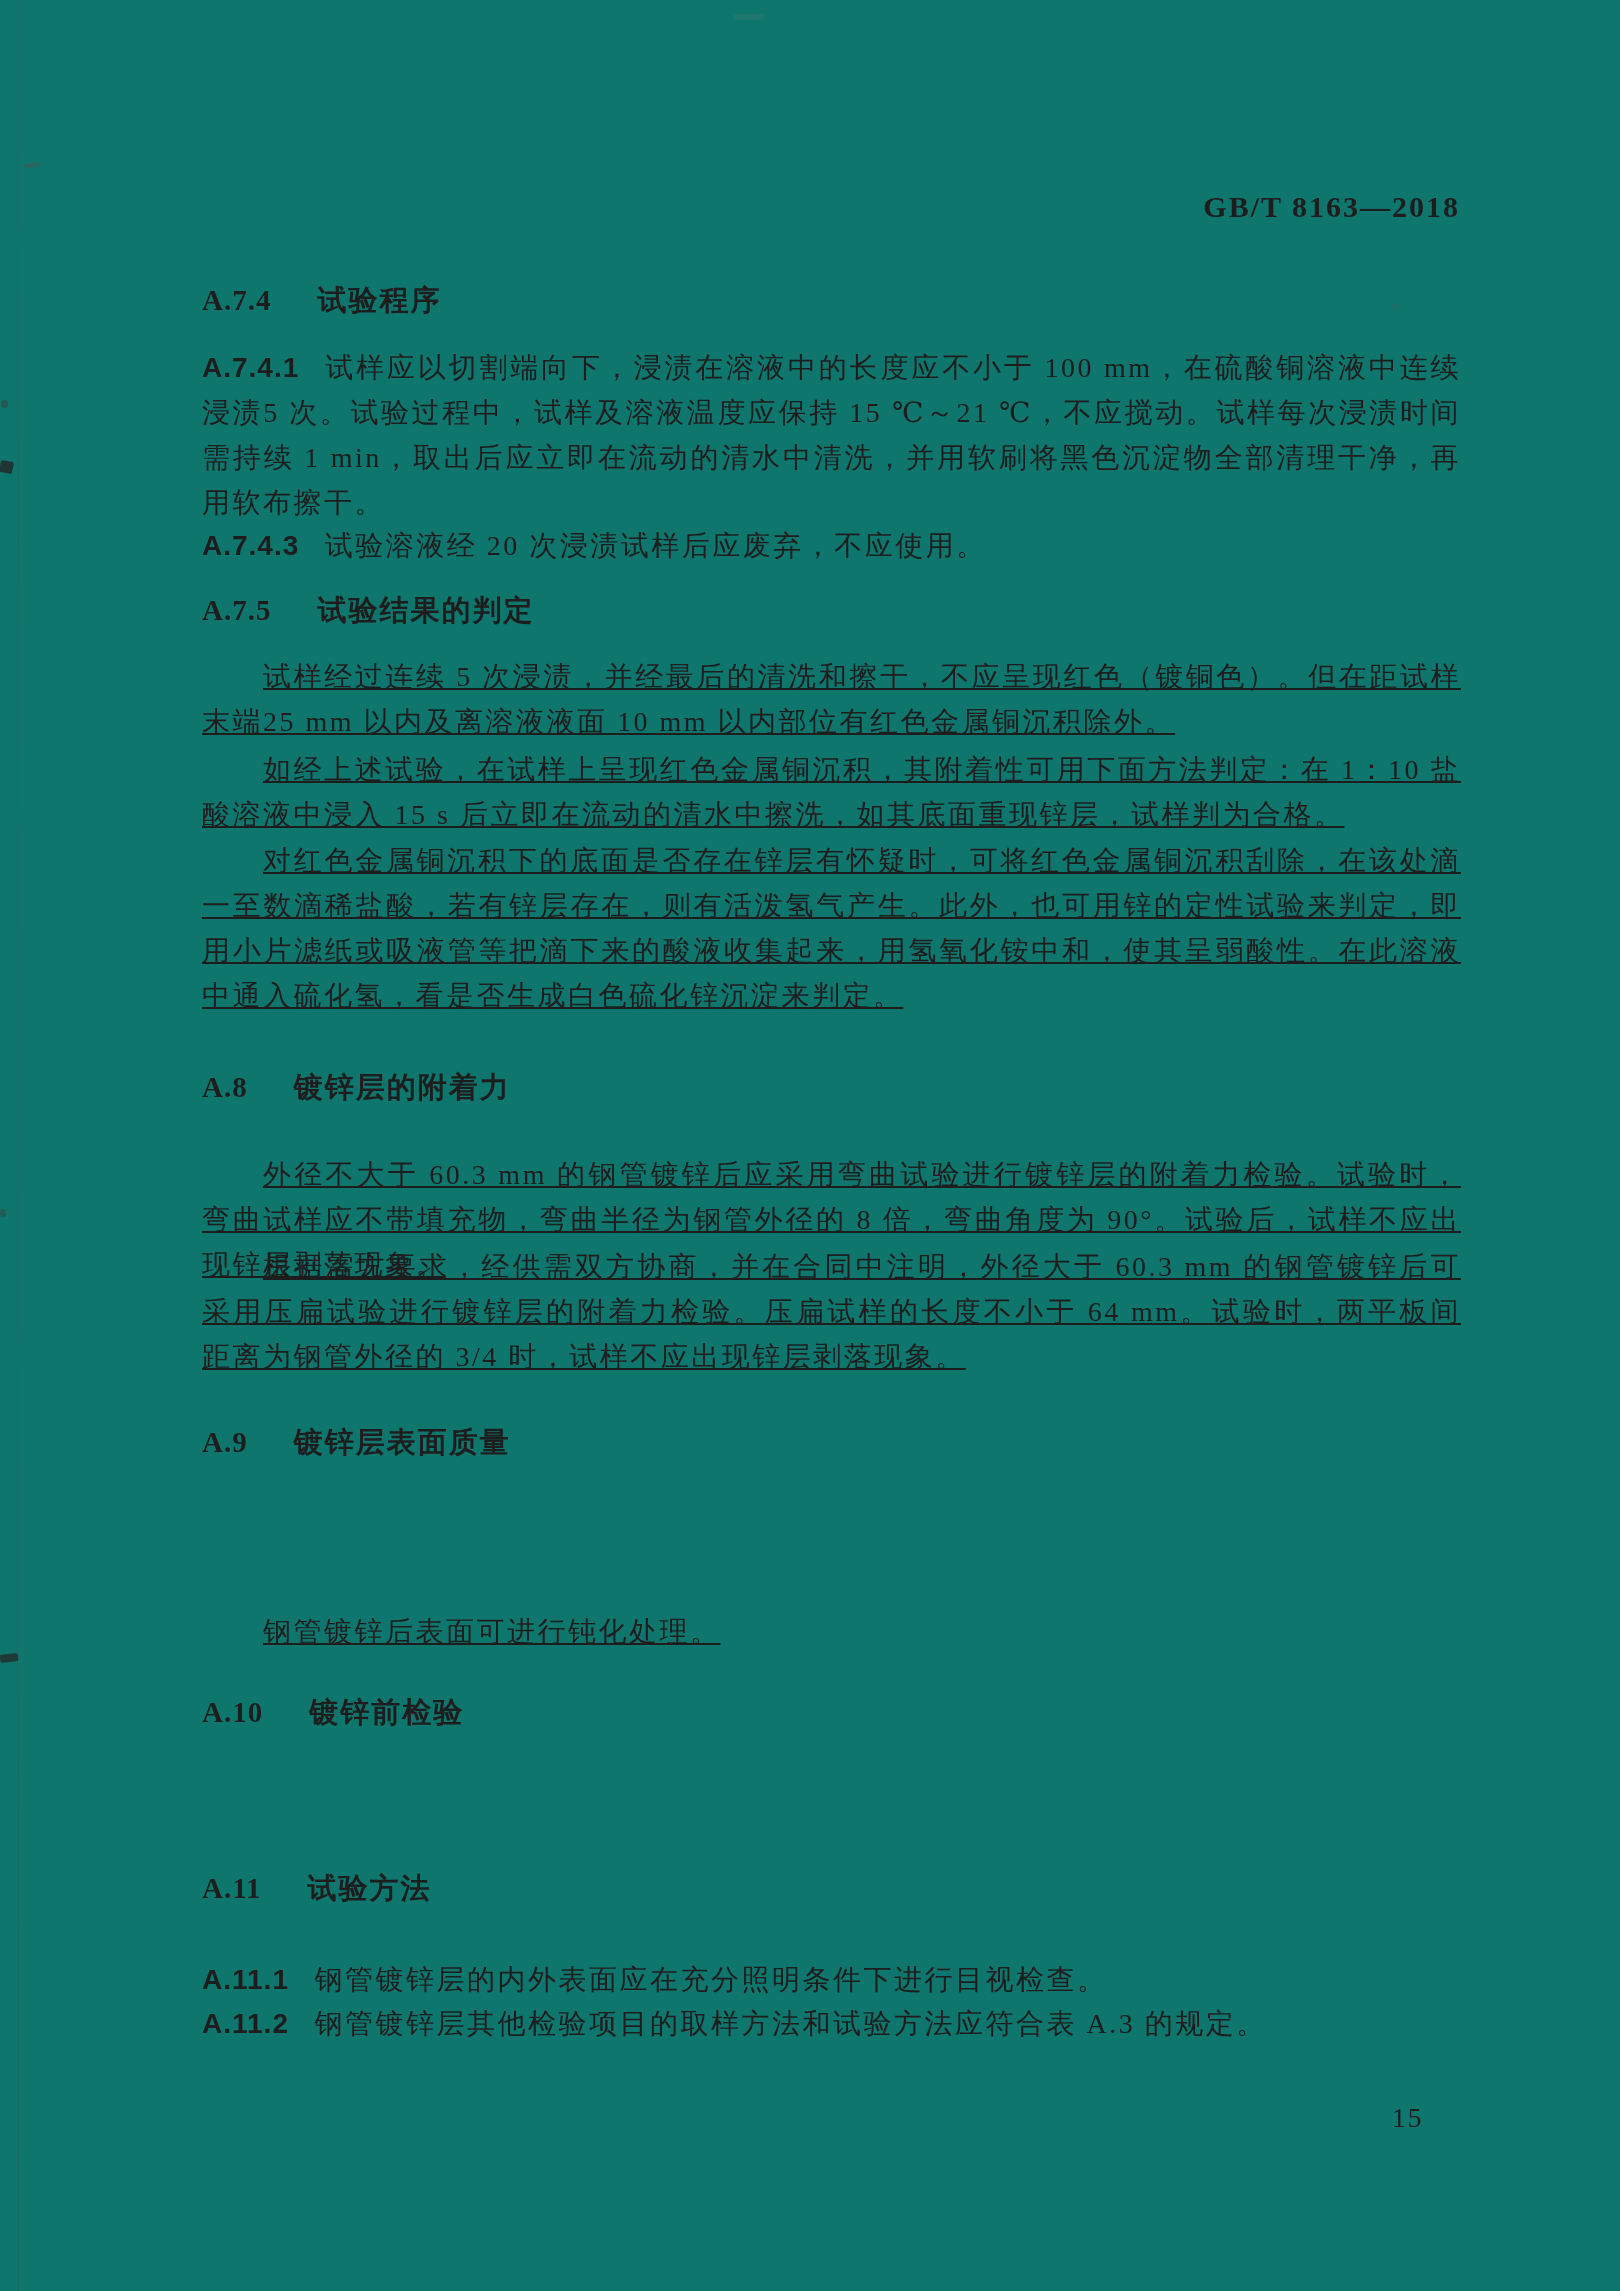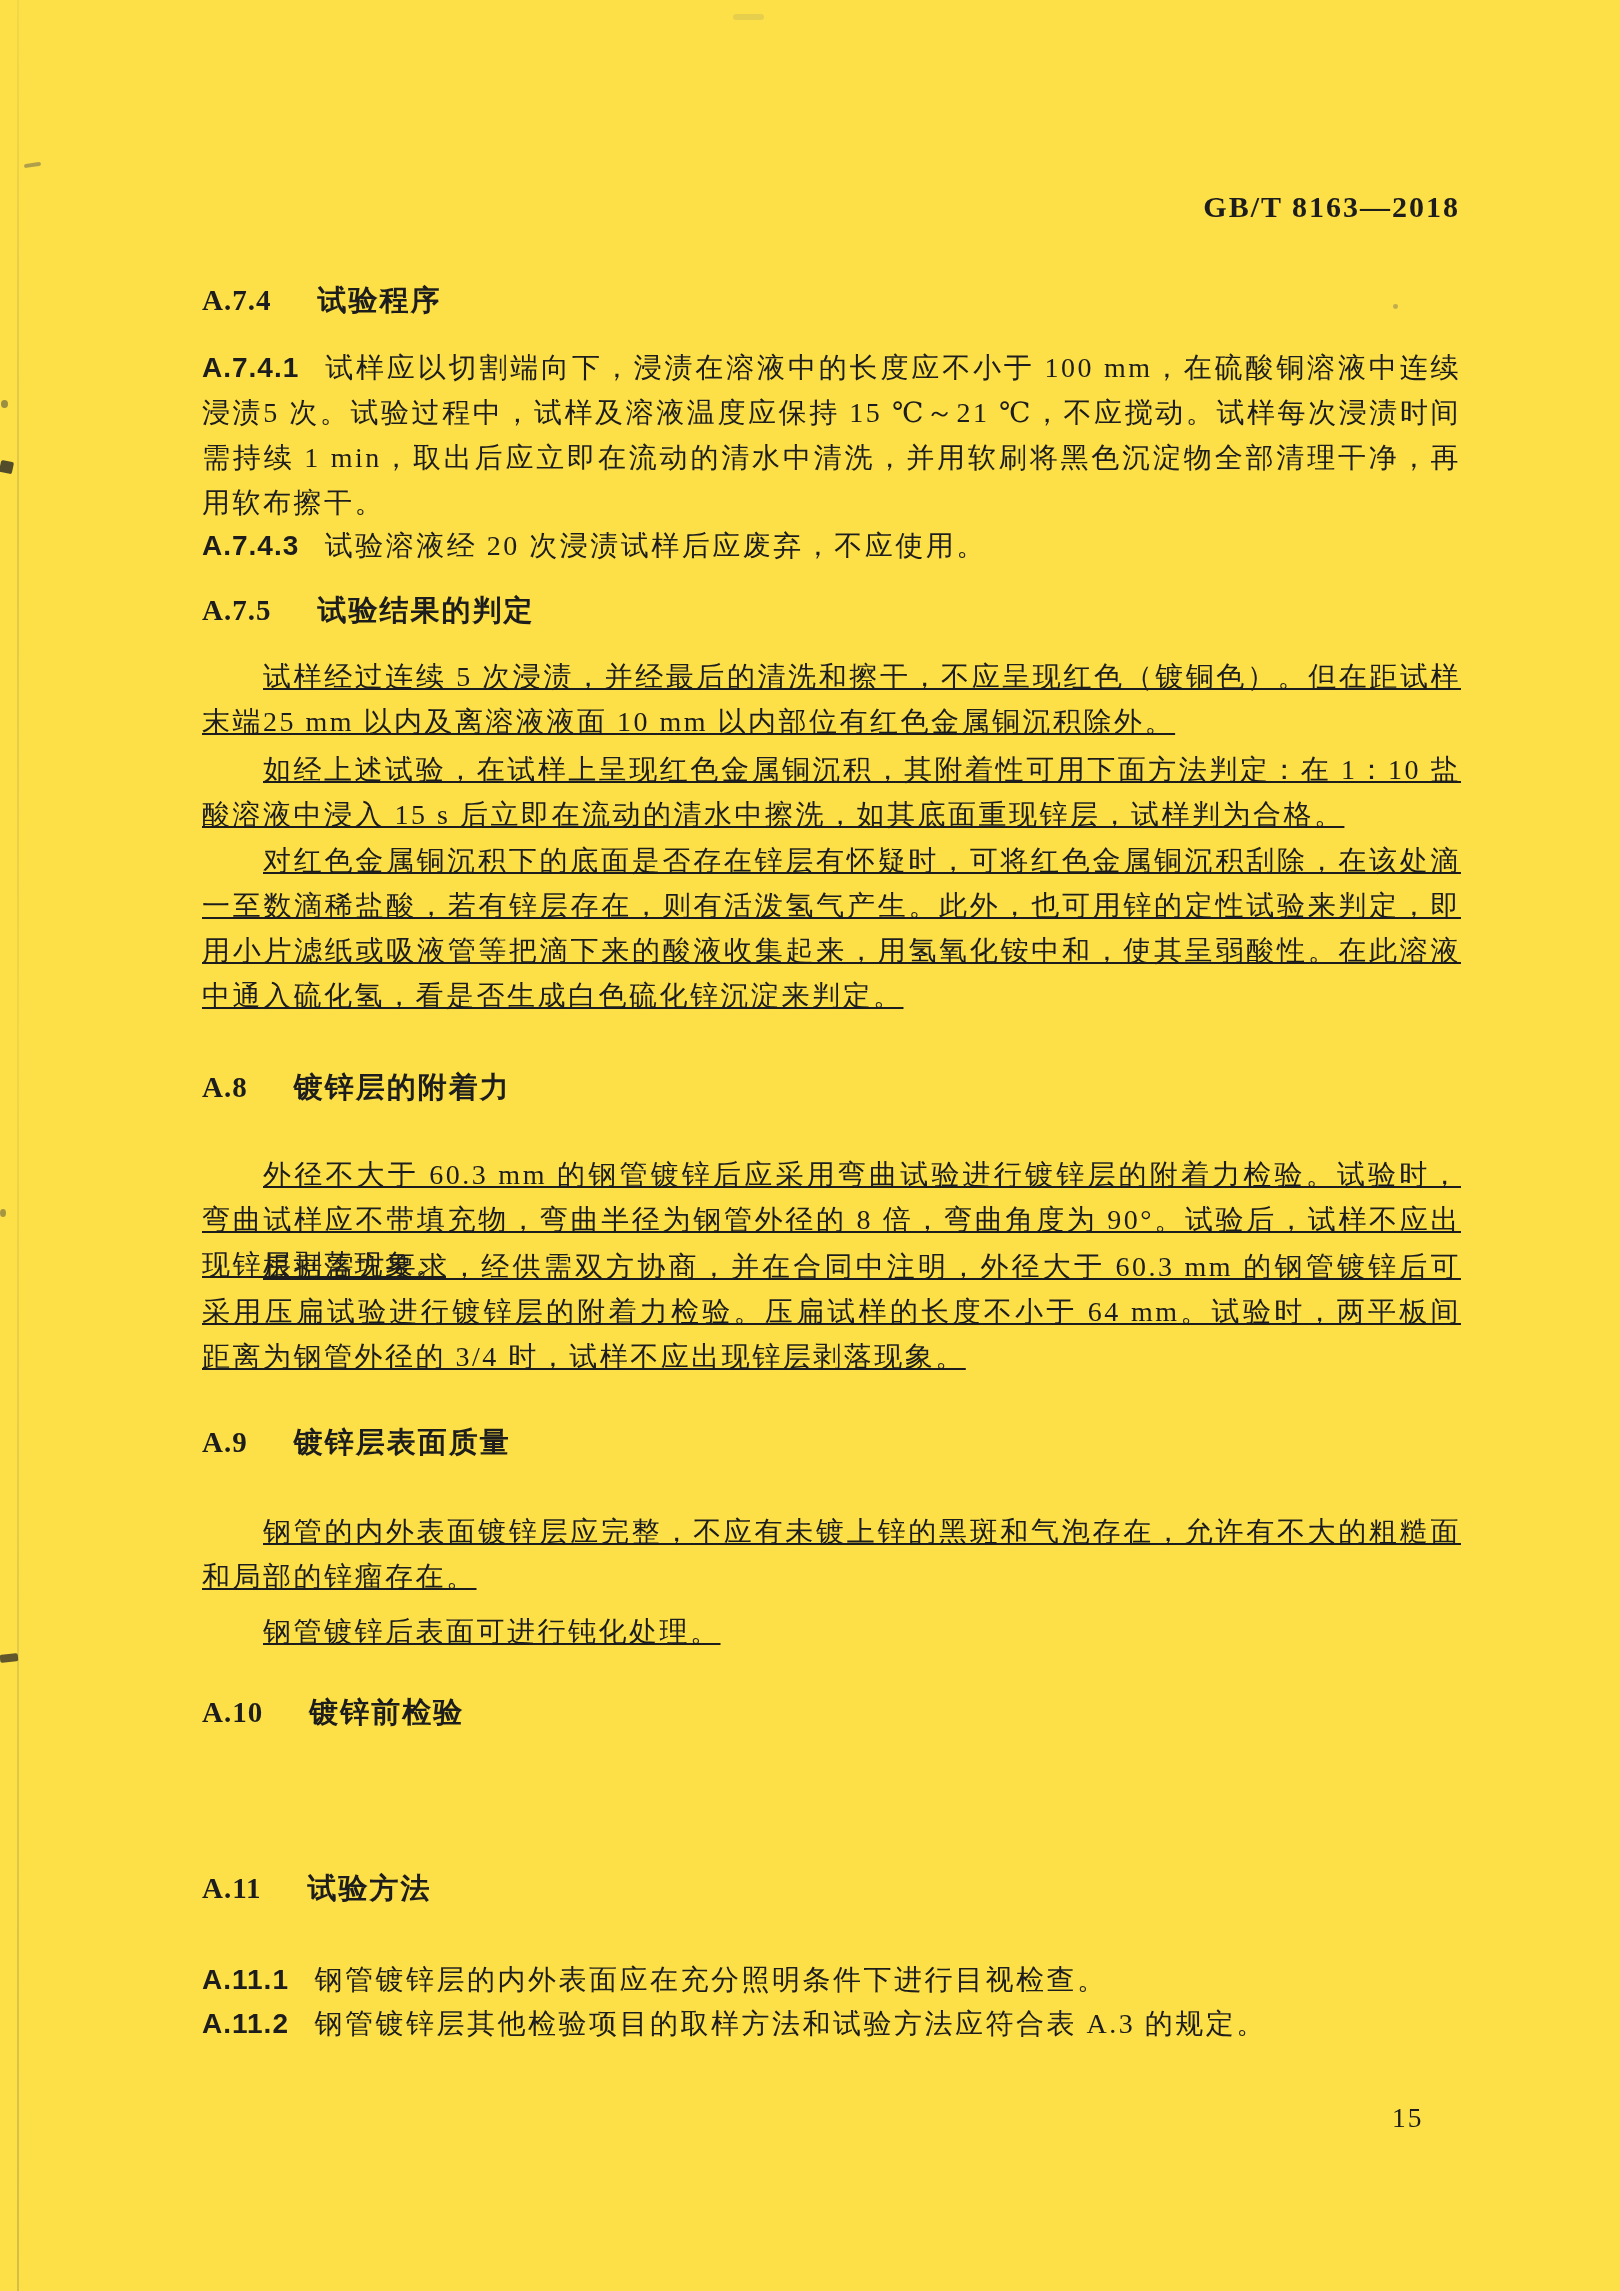--- a/index.html
+++ b/index.html
@@ -1,19 +1,19 @@
 <!DOCTYPE html>
 <html><head>
 <meta charset="utf-8">
 <style>
   html,body{margin:0;padding:0;background:#e9e7e2;}
   .page{
     position:relative;
     width:1620px;height:2292px;
-    background:#fde047;
+    background:#0f766e;
     color:#1d1d1d;
     font-family:"Liberation Serif","DejaVu Serif",serif;
     overflow:hidden;
   }
   
   .vline{position:absolute;left:16.7px;top:0;width:2px;height:2292px;
     background:linear-gradient(to bottom,
       rgba(70,70,70,.06), rgba(70,70,70,.16) 22%,
       rgba(70,70,70,.07) 45%, rgba(70,70,70,.14) 72%,
       rgba(70,70,70,.22) 100%);}
@@ -83,21 +83,20 @@
   <p class="body indent" style="top:747px">如经上述试验，在试样上呈现红色金属铜沉积，其附着性可用下面方法判定：在 1：10 盐酸溶液中浸入 15 s 后立即在流动的清水中擦洗，如其底面重现锌层，试样判为合格。</p>
   <p class="body indent" style="top:838px">对红色金属铜沉积下的底面是否存在锌层有怀疑时，可将红色金属铜沉积刮除，在该处滴一至数滴稀盐酸，若有锌层存在，则有活泼氢气产生。此外，也可用锌的定性试验来判定，即用小片滤纸或吸液管等把滴下来的酸液收集起来，用氢氧化铵中和，使其呈弱酸性。在此溶液中通入硫化氢，看是否生成白色硫化锌沉淀来判定。</p>
 
   <h2 class="heading" style="top:1065px"><span class="hnum">A.8</span><span>镀锌层的附着力</span></h2>
 
   <p class="body indent" style="top:1152px">外径不大于 60.3 mm 的钢管镀锌后应采用弯曲试验进行镀锌层的附着力检验。试验时，弯曲试样应不带填充物，弯曲半径为钢管外径的 8 倍，弯曲角度为 90°。试验后，试样不应出现锌层剥落现象。</p>
   <p class="body indent" style="top:1244px">根据需方要求，经供需双方协商，并在合同中注明，外径大于 60.3 mm 的钢管镀锌后可采用压扁试验进行镀锌层的附着力检验。压扁试样的长度不小于 64 mm。试验时，两平板间距离为钢管外径的 3/4 时，试样不应出现锌层剥落现象。</p>
 
   <h2 class="heading" style="top:1420px"><span class="hnum">A.9</span><span>镀锌层表面质量</span></h2>
 
-  <p class="body indent" style="top:1509px">钢管的内外表面镀锌层应完整，不应有未镀上锌的黑斑和气泡存在，允许有不大的粗糙面和局部的锌瘤存在。</p>
   <p class="body indent" style="top:1609px">钢管镀锌后表面可进行钝化处理。</p>
 
   <h2 class="heading" style="top:1690px"><span class="hnum">A.10</span><span>镀锌前检验</span></h2>
 
 
   <h2 class="heading" style="top:1866px"><span class="hnum">A.11</span><span>试验方法</span></h2>
 
   <p class="clause" style="top:1957px"><span class="cnum">A.11.1</span><span>钢管镀锌层的内外表面应在充分照明条件下进行目视检查。</span></p>
 
   <p class="clause" style="top:2001px"><span class="cnum">A.11.2</span><span>钢管镀锌层其他检验项目的取样方法和试验方法应符合表 A.3 的规定。</span></p>

